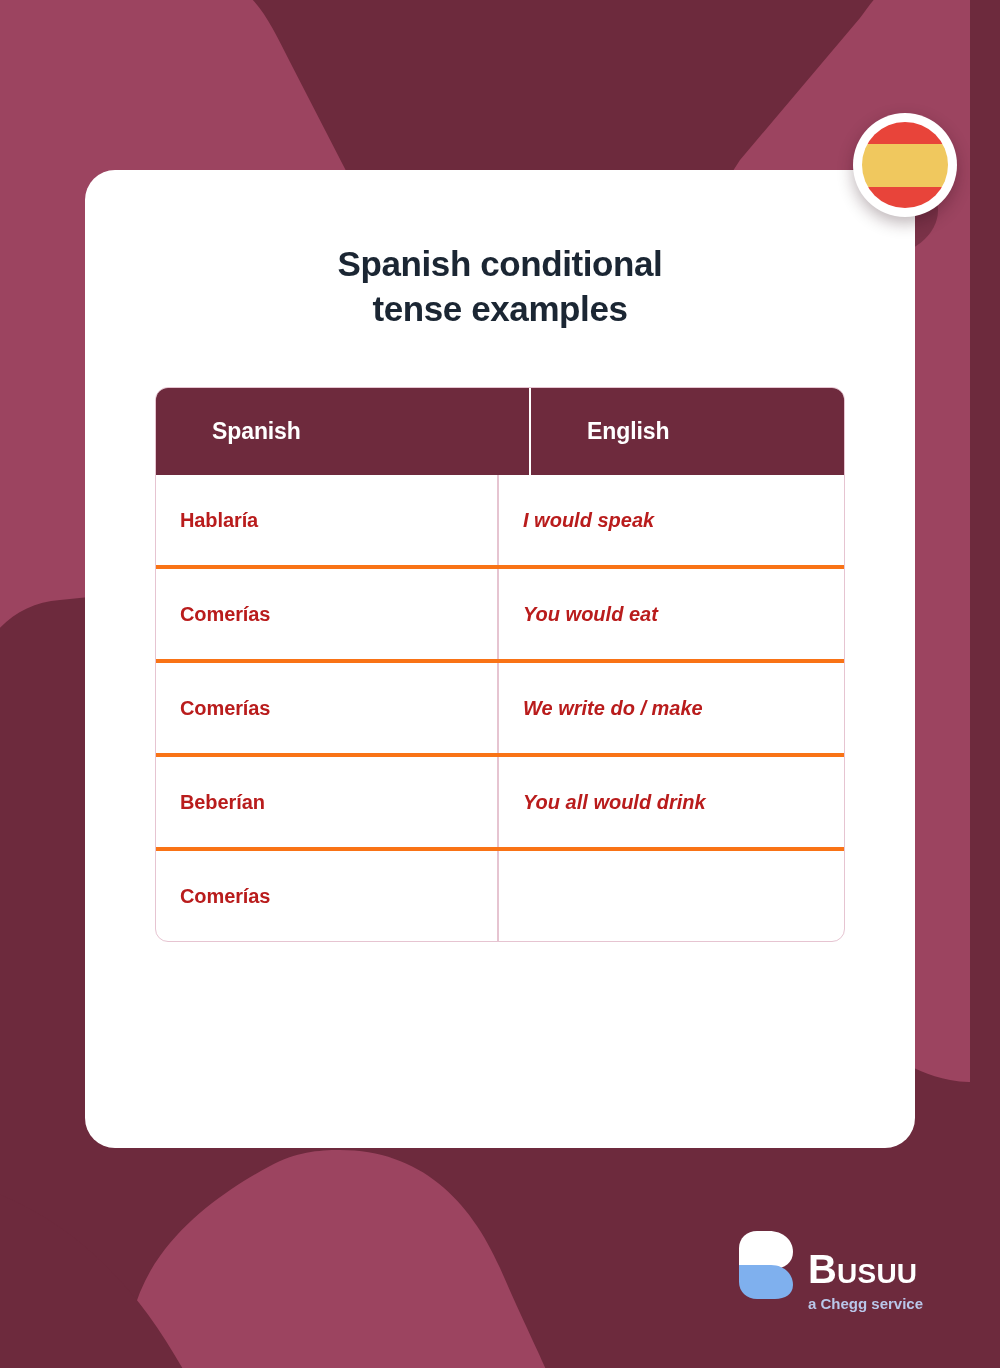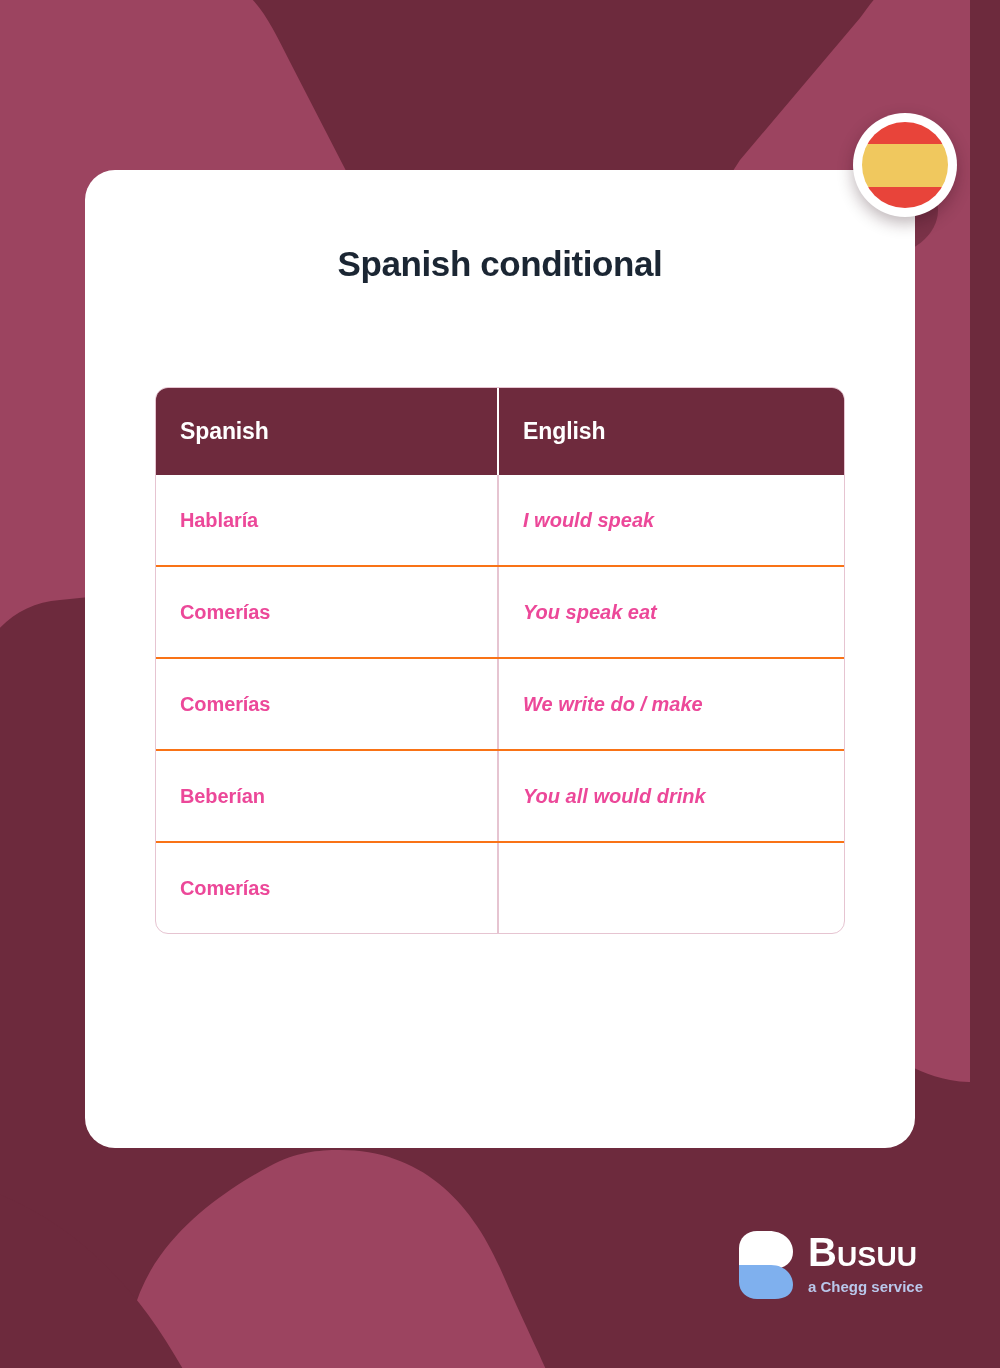--- a/index.html
+++ b/index.html
@@ -92,52 +92,53 @@
     border-radius: 13px;
     box-sizing: border-box;
     overflow: hidden;
   }
 
   .t-row {
     display: flex;
     width: 100%;
     box-sizing: border-box;
   }
-  .t-row + .t-row { border-top: 2px solid #f97316; text-align: right; }
+  .t-row + .t-row { border-top: 4px solid #f97316; text-align: right; }
 
   .t-head {
     background: #6e2a3d;
   }
   .t-head .t-cell {
     padding: 30px 24px 30px 24px;
     color: #ffffff;
     font-size: 23px;
     font-weight: 700;
     letter-spacing: -0.1px;
+    margin-left: 32px;
   }
   .t-head .t-cell.col-es { border-right: 2px solid #ffffff; }
 
   .t-cell {
     box-sizing: border-box;
     display: flex;
     align-items: center;
   }
   .col-es {
     flex: 0 0 343px;
     width: 343px;
   }
   .col-en {
     flex: 1 1 auto;
   }
 
   .t-body .t-cell {
     padding: 26px 24px;
     min-height: 90px;
     font-size: 20px;
-    color: #ec4899;
+    color: #b91c1c;
   }
   .t-body .col-es {
     font-weight: 700;
     letter-spacing: -0.1px;
     border-right: 2px solid #e6c4d1;
   }
   .t-body .col-en {
     font-style: italic;
     font-weight: 700;
   }
@@ -157,20 +158,21 @@
   .logo-mark {
     position: relative;
     width: 60px;
     height: 70px;
     flex: 0 0 60px;
     margin-top: 2px;
   }
   .logo-text-wrap {
     margin-left: 13px;
     padding-top: 4px;
+    margin-top: 17px;
   }
   .logo-wordmark {
     font-size: 40px;
     font-weight: 700;
     color: #ffffff;
     line-height: 1;
     letter-spacing: 0.2px;
     font-variant: small-caps;
     text-transform: lowercase;
   }
@@ -225,20 +227,21 @@
       <div class="flag-stripe-top"></div>
       <div class="flag-stripe-middle"></div>
       <div class="flag-stripe-bottom"></div>
     </div>
   </div>
 
   <div class="card">
 
     <h1 class="card-title">
       <span class="line">Spanish conditional</span>
+      <span class="line">tense examples</span>
     </h1>
 
     <div class="table">
 
       <div class="t-row t-head">
         <div class="t-cell col-es">Spanish</div>
         <div class="t-cell col-en">English</div>
       </div>
 
       <div class="t-body">
@@ -249,21 +252,21 @@
             <span>
               <span class="txt">I would speak</span>
             </span>
           </div>
         </div>
 
         <div class="t-row">
           <div class="t-cell col-es">Comerías</div>
           <div class="t-cell col-en">
             <span>
-              <span class="txt">You speak eat</span>
+              <span class="txt">You would eat</span>
             </span>
           </div>
         </div>
 
 
         <div class="t-row">
           <div class="t-cell col-es">Comerías</div>
           <div class="t-cell col-en">
             <span>
               <span class="txt">We write do / make</span>

